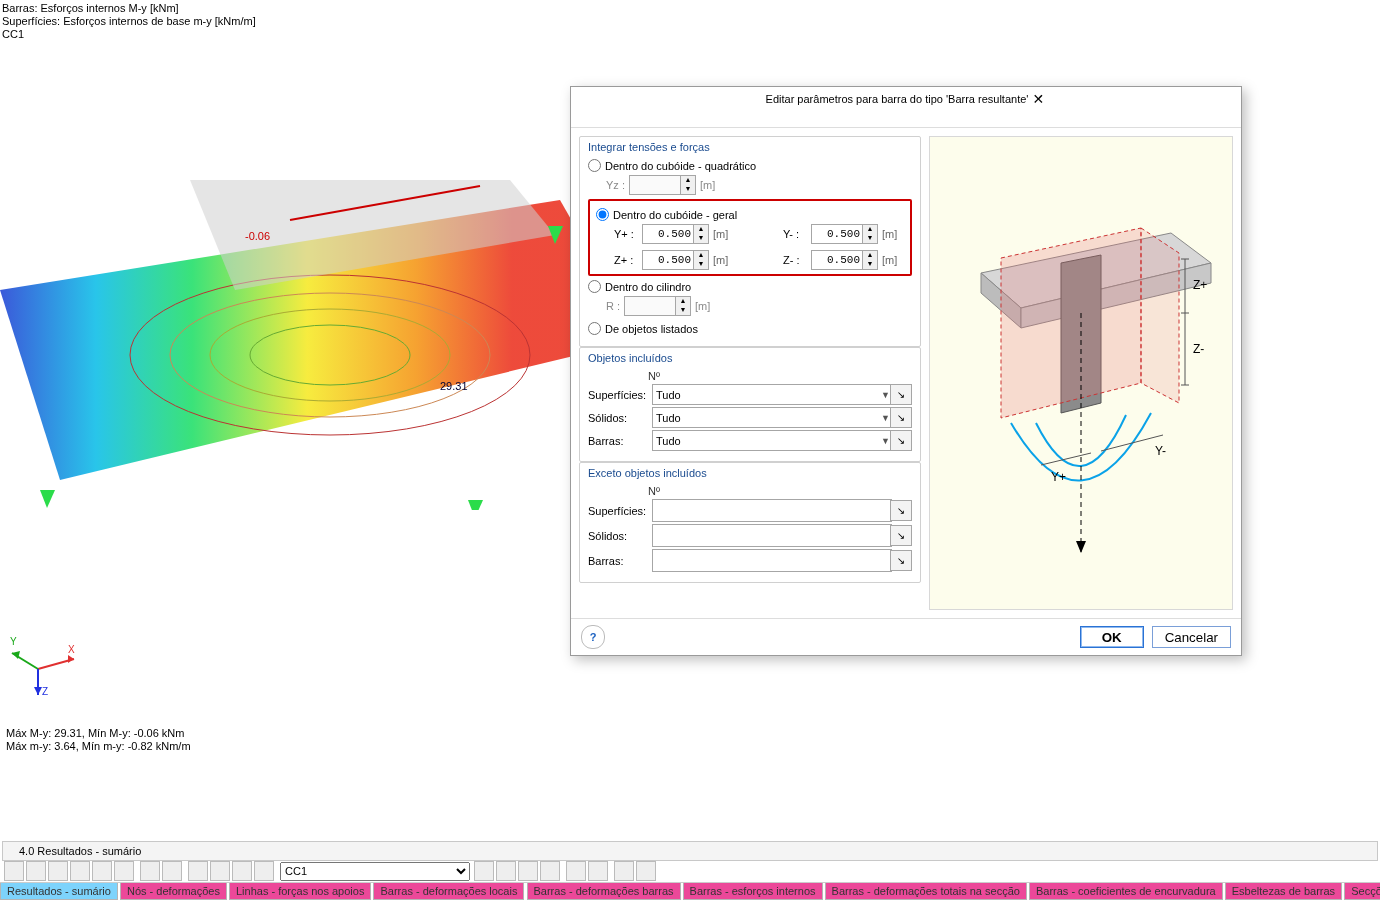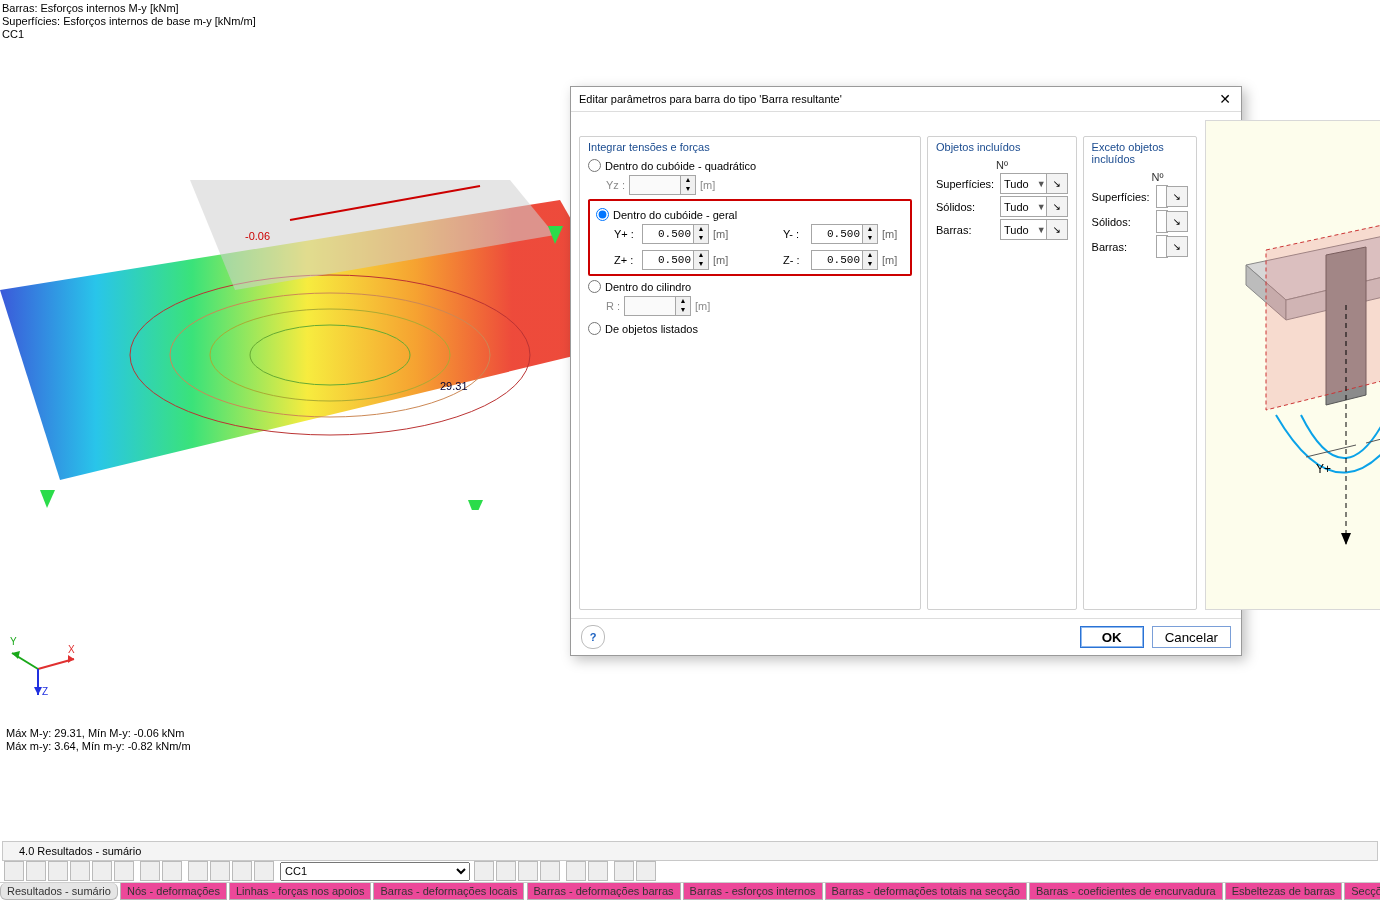--- a/index.html
+++ b/index.html
@@ -7,28 +7,28 @@
 .topinfo{position:absolute;left:2px;top:2px;line-height:13px;}
 .bottominfo{position:absolute;left:6px;bottom:88px;line-height:13px;}
 .axes{position:absolute;left:8px;bottom:140px;}
 .statuslike{position:absolute;left:2px;bottom:60px;right:2px;height:18px;border:1px solid #c8c8c8;background:#f4f4f4;padding-left:16px;display:flex;align-items:center;}
 .toolbar2{position:absolute;left:0;bottom:40px;right:0;height:20px;display:flex;align-items:center;padding-left:4px;}
 .toolbar2 .tbtn{width:18px;height:18px;border:1px solid #bbb;background:#eee;margin-right:2px;display:inline-block;}
 .toolbar2 .sep{width:4px;display:inline-block;}
 .toolbar2 select{height:19px;font-size:11px;}
 .tabsrow{position:absolute;left:0;bottom:18px;right:0;height:20px;white-space:nowrap;overflow:hidden;border-top:1px solid #ccc;}
 .tabsrow .tab{display:inline-block;padding:2px 6px;border:1px solid #b5b5b5;border-top:none;background:#ec4899;font-size:11px;color:#333;margin-right:-1px;}
-.tabsrow .tab:first-child{background:#e5e5e5;border-radius:6px;}
+.tabsrow .tab:first-child{background:#7dd3fc;}
 
 
 .dialog{position:absolute;left:570px;top:86px;width:670px;height:568px;background:#fff;border:1px solid #9a9a9a;box-shadow:4px 4px 12px rgba(0,0,0,0.25);display:flex;flex-direction:column;}
-.dlg-title{height:24px;display:flex;align-items:center;justify-content:space-between;padding:0 6px 0 8px;border-bottom:1px solid #ddd;}
+.dlg-title{height:24px;display:flex;align-items:center;justify-content:center;padding:0 6px 16px 8px;border-bottom:1px solid #ddd;}
 .dlg-title .close{width:20px;height:20px;display:flex;align-items:center;justify-content:center;font-size:14px;}
 .dlg-body{flex:1;display:flex;padding:8px;gap:8px;}
-.dlg-left{flex:0 0 335px;display:flex;flex-direction:row;gap:6px;margin-top:16px;}
+.dlg-left{flex:0 0 335px;display:flex;flex-direction:column;}
 .dlg-right{flex:1;border:1px solid #d8d8d8;background:#fdfdec;display:flex;align-items:center;justify-content:center;}
 .group{border:1px solid #d0d0d0;border-radius:2px;padding:6px 8px 8px 8px;}
 .group-title{color:#1a4b8f;font-weight:normal;margin:-2px 0 6px 0;}
 .radio-row{display:flex;align-items:center;margin:3px 0;}
 .radio-row input[type=radio]{margin:0 4px 0 0;}
 .sub{margin-left:18px;display:flex;align-items:center;gap:4px;}
 .lbl-dim{color:#8a8a8a;}
 .spin{display:inline-flex;align-items:center;border:1px solid #a6a6a6;height:18px;}
 .spin input{border:none;width:46px;text-align:right;padding-right:2px;font-family:"Courier New",monospace;font-size:11px;height:16px;outline:none;}
 .spin .sb{width:14px;height:18px;display:flex;flex-direction:column;border-left:1px solid #a6a6a6;}

